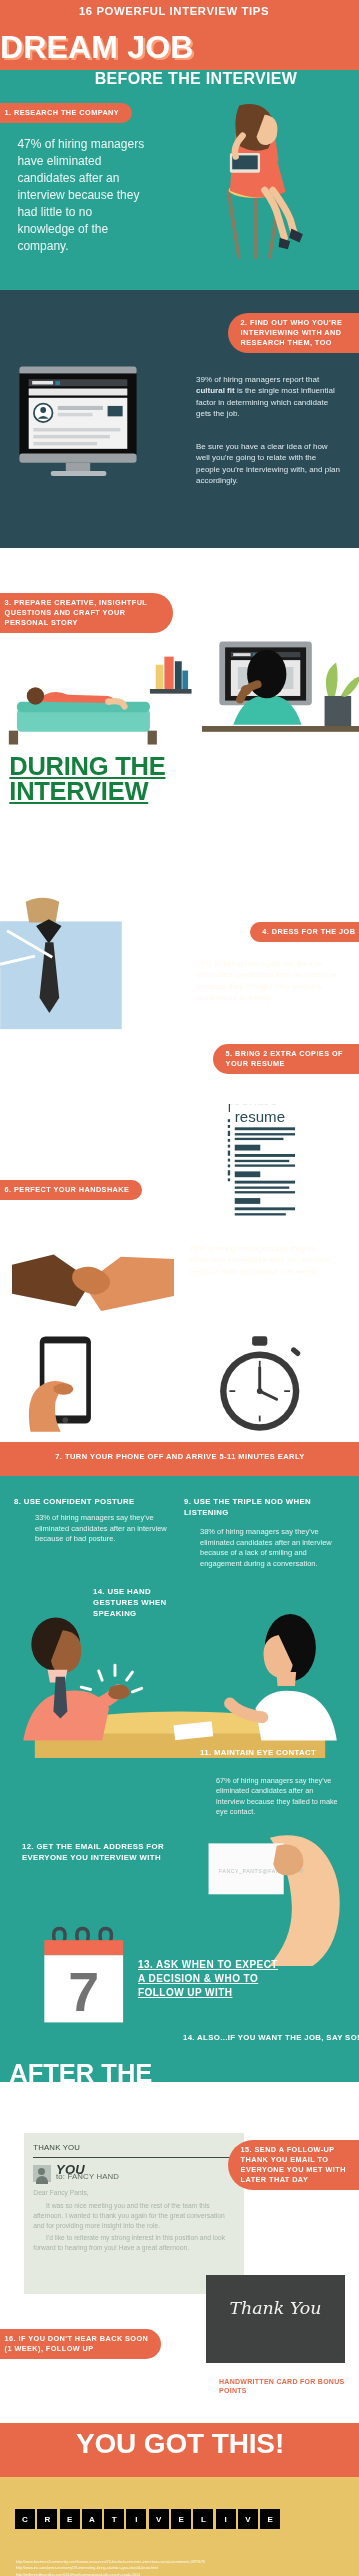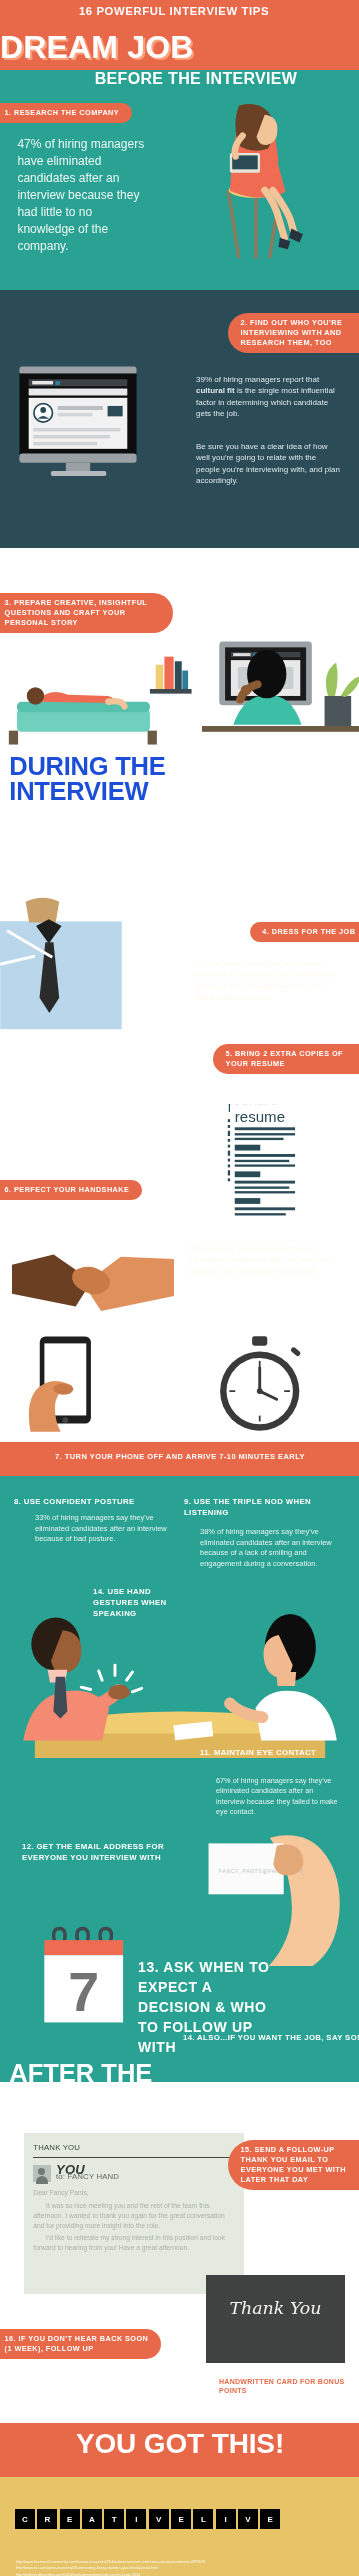--- a/index.html
+++ b/index.html
@@ -56,22 +56,23 @@
   #t2b { top:441px; left:196px; width:145px; color:#dfe8eb; font-size:8px; }
 
   
   #sec3 { top:548px; height:200px; background:#ffffff; }
   #p3 { top:593px; width:186px; font-size:7.3px; }
 
   
   #during { top:748px; height:110px; background:#ffffff; }
   #during-title {
     position:absolute; top:754px; left:9.3px; width:290px;
-    color:#1d4ed8; font-size:25.5px; font-weight:bold; line-height:.98;
+    color:#15803d; font-size:25.5px; font-weight:bold; line-height:.98;
     letter-spacing:-.01em;
+    text-decoration:underline;
   }
   #during-sub {
     position:absolute; top:811px; left:10.4px; width:325px;
     color:#ffffff; font-size:7.4px; line-height:1.45;
   }
 
   
   #yellow { top:798px; height:644px; background:#e7c468; z-index:-1; }
   #during-sub { z-index:3; }
 
@@ -91,21 +92,21 @@
   #h8 { position:absolute; top:1497px; left:14px; width:157px; color:#fff; font-size:7.8px; font-weight:bold; letter-spacing:.045em; }
   #t8 { top:1513px; left:29px; width:136px; color:#e5f4f1; font-size:7.5px;margin-left:6px; }
   #h9 { position:absolute; top:1497px; left:184px; width:162px; color:#fff; font-size:7.8px; font-weight:bold; letter-spacing:.045em; line-height:1.35; }
   #t9 { top:1527px; left:200px; width:145px; color:#e5f4f1; font-size:7.5px; }
 
   #h10 { position:absolute; top:1586px; left:93px; width:81px; color:#fff; font-size:7.8px; font-weight:bold; letter-spacing:.045em; line-height:1.42; }
   #h11 { position:absolute; top:1748px; left:200px; width:133px; color:#fff; font-size:7.8px; font-weight:bold; letter-spacing:.045em; line-height:1.35; }
   #t11 { top:1776px; left:216px; width:125px; color:#e5f4f1; font-size:7.3px; }
 
   #h12 { position:absolute; top:1841px; left:22px; width:162px; color:#fff; font-size:7.8px; font-weight:bold; letter-spacing:.045em; line-height:1.42; }
-  #h13 { position:absolute; top:1958px; left:138px; width:145px; color:#fff; font-size:14px; font-weight:bold; letter-spacing:.045em; line-height:1.42; }
+  #h13 { position:absolute; top:1958px; left:138px; width:145px; color:#fff; font-size:10px; font-weight:bold; letter-spacing:.045em; line-height:1.42;text-decoration:underline; }
   #h14 { position:absolute; top:2033px; left:0; width:360px; text-align:right; color:#fff; font-size:7.8px; font-weight:bold; letter-spacing:.045em; }
 
   #after-title {
     position:absolute; top:2061px; left:9.3px; width:244px;
     color:#ffffff; font-size:25.5px; font-weight:bold; line-height:.98;
   }
 
   
   #afterwhite { top:2121px; height:302px; background:#ffffff; }
 
@@ -393,21 +394,21 @@
     <line x1="87" y1="140" x2="87" y2="150"></line>
     <line x1="35" y1="98" x2="45" y2="98"></line>
     <line x1="129" y1="98" x2="139" y2="98"></line>
   </g>
   <line x1="87" y1="98" x2="87" y2="58" stroke="#3a3a3a" stroke-width="5" stroke-linecap="round"></line>
   <line x1="87" y1="98" x2="116" y2="112" stroke="#3a3a3a" stroke-width="5" stroke-linecap="round"></line>
   <circle cx="87" cy="98" r="5" fill="#3a3a3a"></circle>
 </svg>
 
 <div class="band" id="sec7"></div>
-<div class="pill full" id="p7">7. TURN YOUR PHONE OFF AND ARRIVE 7-10 MINUTES EARLY</div>
+<div class="pill full" id="p7">7. TURN YOUR PHONE OFF AND ARRIVE 5-11 MINUTES EARLY</div>
 
 <div class="band" id="teal2"></div>
 
 <div id="h8">8.  USE CONFIDENT POSTURE</div>
 <div class="body-txt" id="t8">33% of hiring managers say they've eliminated candidates after an interview because of bad posture.</div>
 <div id="h9">9.  USE THE TRIPLE NOD WHEN LISTENING</div>
 <div class="body-txt" id="t9">38% of hiring managers say they've eliminated candidates after an interview because of a lack of smiling and engagement during a conversation.</div>
 
 <div id="h10">14.  USE HAND GESTURES WHEN SPEAKING</div>
 

